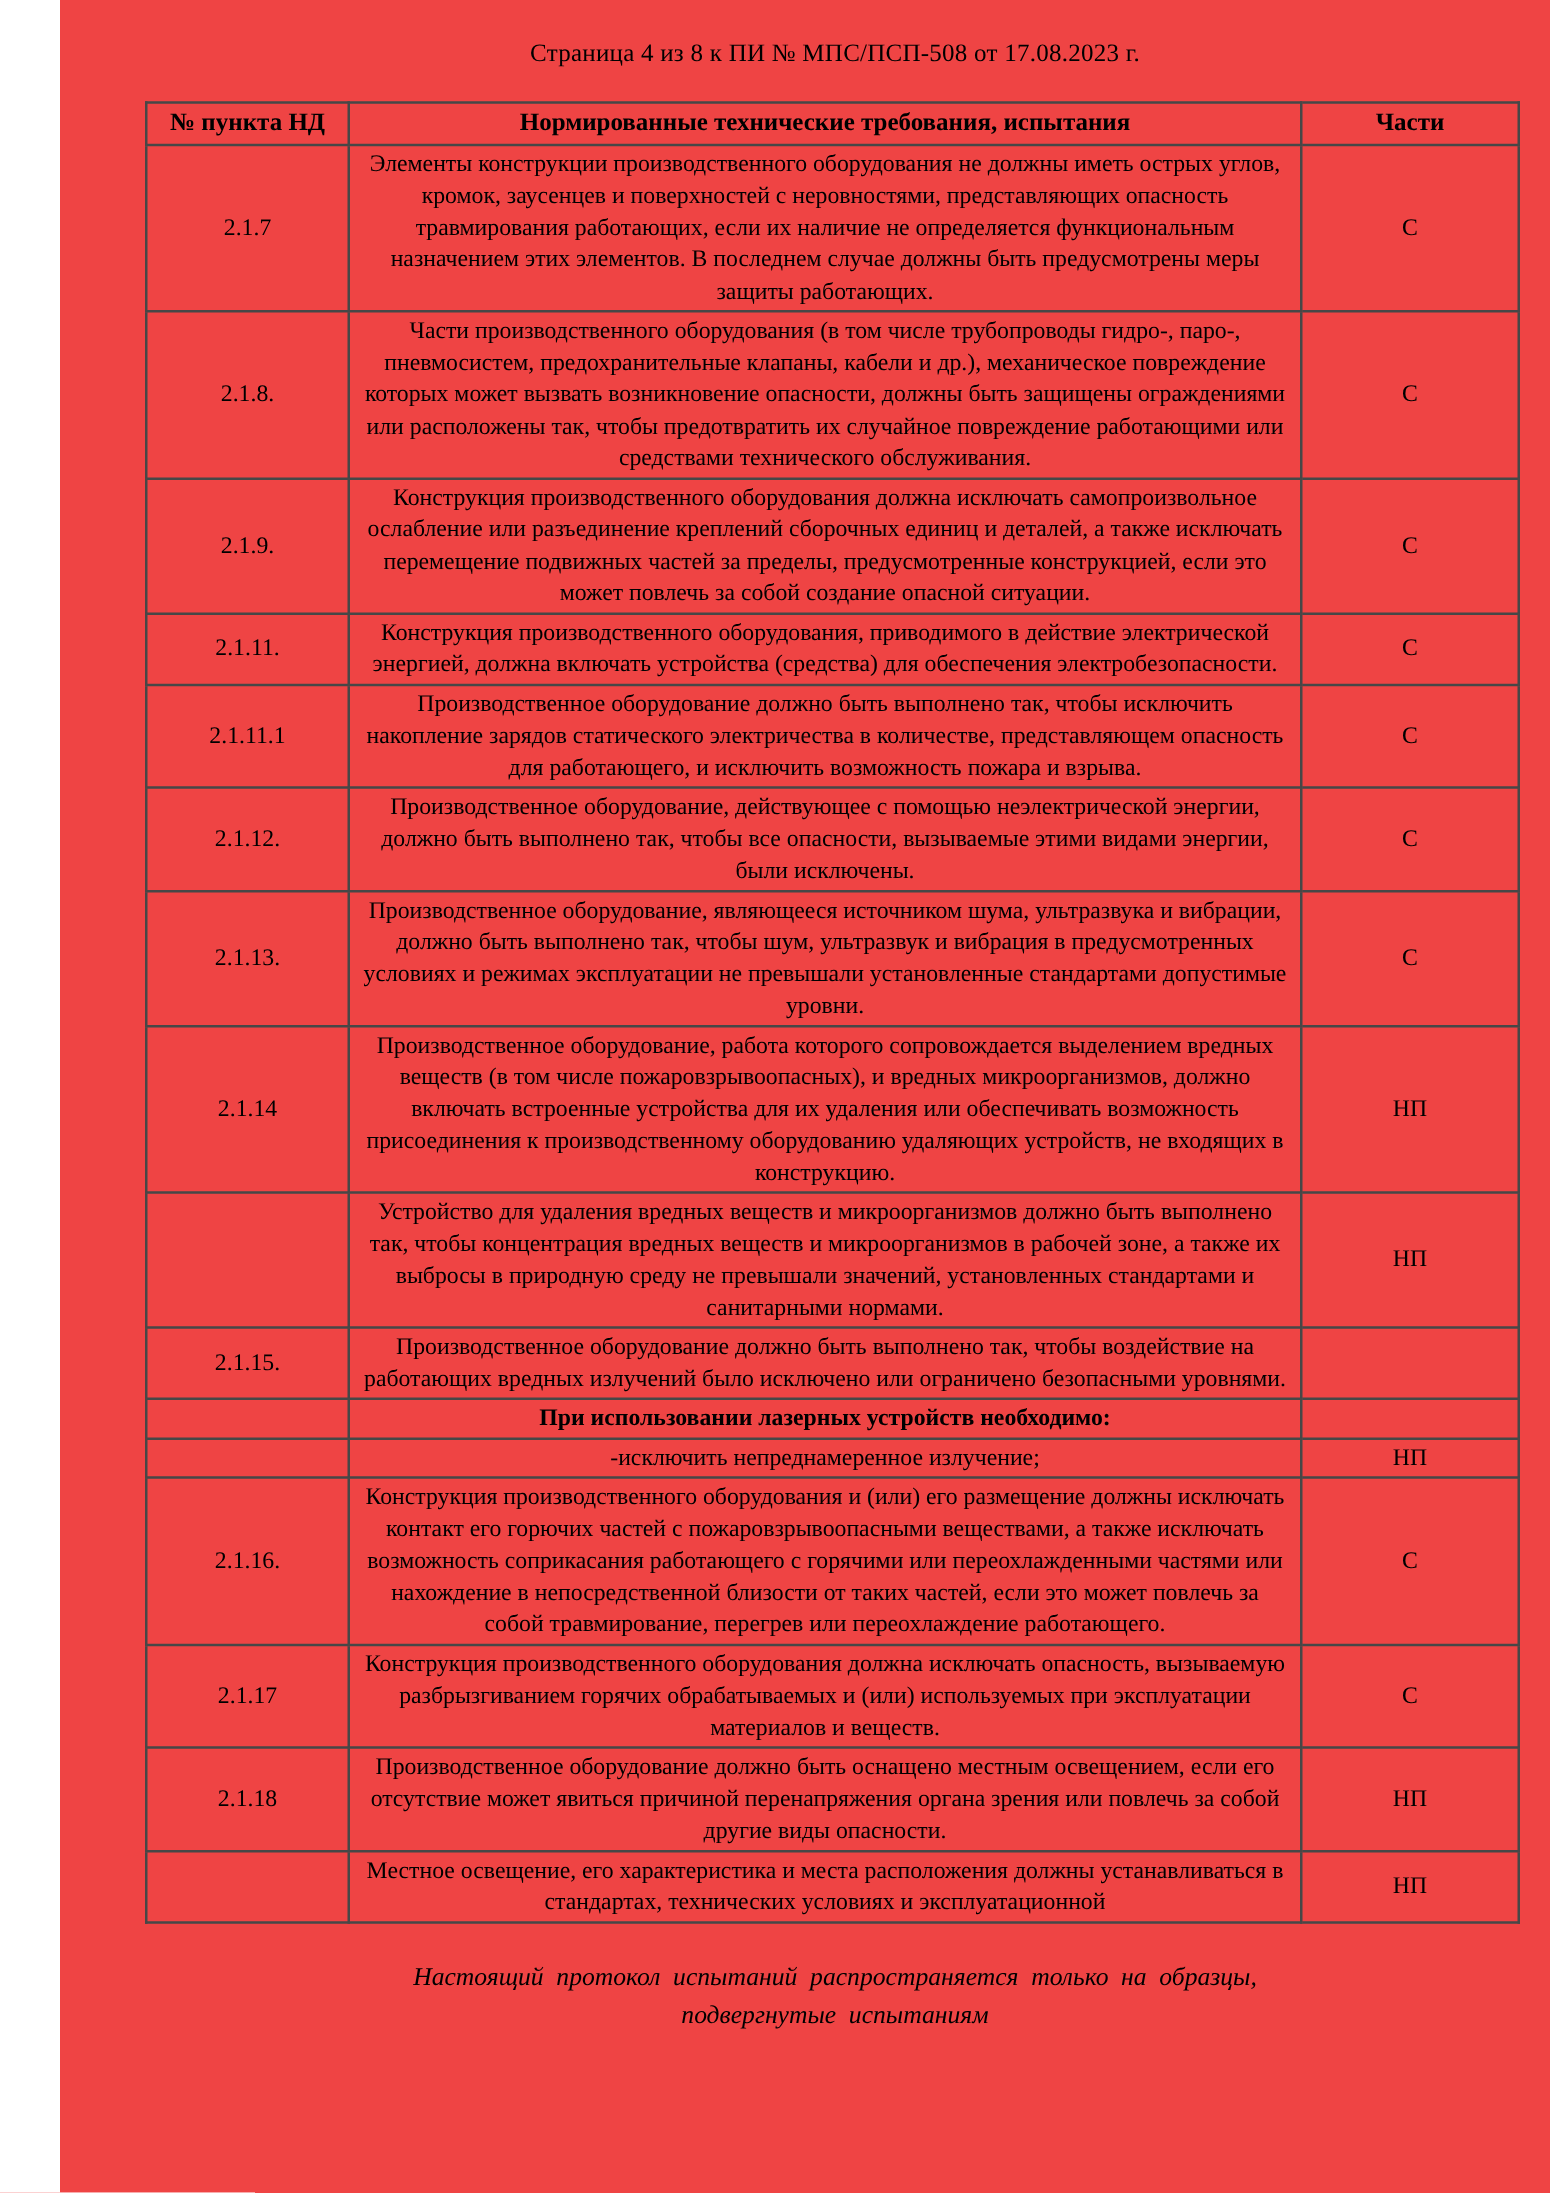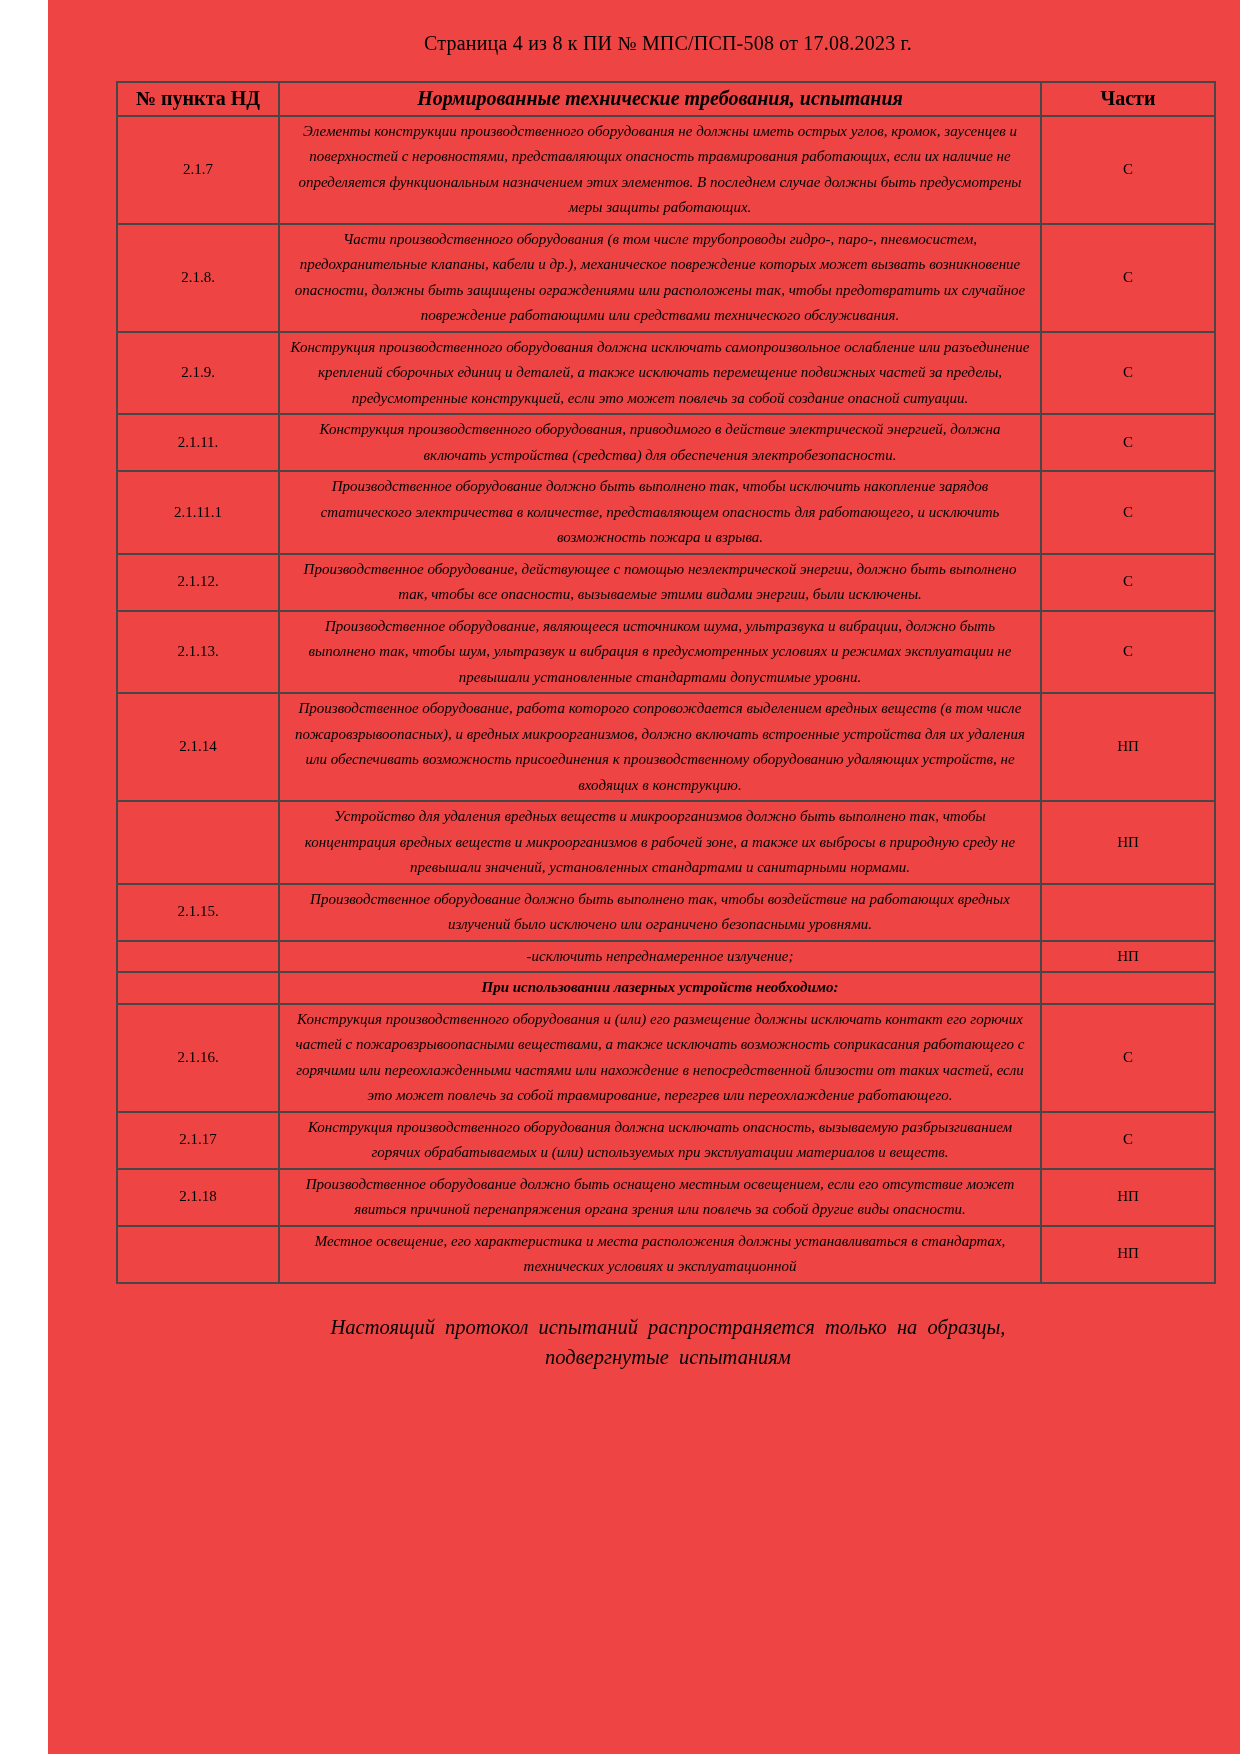--- a/index.html
+++ b/index.html
@@ -29,33 +29,33 @@
     border-collapse: collapse;
     margin: 26px auto 0 68px;
     width: 1100px;
     table-layout: fixed;
   }
   table.req-table th,
   table.req-table td {
     border: 2px solid #474747;
     text-align: center;
     vertical-align: middle;
-    font-size: 15px;
+    font-size: 19px;
     line-height: 25.5px;
     padding: 2px 10px;
     word-wrap: break-word;
   }
   table.req-table th {
     font-weight: bold;
     font-size: 20px;
     padding: 3px 6px;
     border-radius: 14px;
   }
   .col-num     { width: 148px; }
-  .col-text    { width: 748px; font-style: italic; }
+  .col-text    { width: 748px; }
   .col-verdict { width: 160px; }
   td.bold-text { font-weight: bold; }
   .page-footer {
     margin: 28px auto 0 auto;
     width: 790px;
     text-align: center;
     font-style: italic;
     font-size: 20.5px;
     line-height: 30px;
     word-spacing: 5px;
@@ -122,27 +122,27 @@
           <td class="col-text">Устройство для удаления вредных веществ и микроорганизмов должно быть выполнено так, чтобы концентрация вредных веществ и микроорганизмов в рабочей зоне, а также их выбросы в природную среду не превышали значений, установленных стандартами и санитарными нормами.</td>
           <td class="col-verdict">НП</td>
         </tr>
         <tr>
           <td class="col-num">2.1.15.</td>
           <td class="col-text">Производственное оборудование должно быть выполнено так, чтобы воздействие на работающих вредных излучений было исключено или ограничено безопасными уровнями.</td>
           <td class="col-verdict"></td>
         </tr>
         <tr>
           <td class="col-num"></td>
-          <td class="col-text">-исключить непреднамеренное излучение;</td>
-          <td class="col-verdict">НП</td>
+          <td class="col-text bold-text">При использовании лазерных устройств необходимо:</td>
+          <td class="col-verdict"></td>
         </tr>
         <tr>
           <td class="col-num"></td>
-          <td class="col-text bold-text">При использовании лазерных устройств необходимо:</td>
-          <td class="col-verdict"></td>
+          <td class="col-text">-исключить непреднамеренное излучение;</td>
+          <td class="col-verdict">НП</td>
         </tr>
         <tr>
           <td class="col-num">2.1.16.</td>
           <td class="col-text">Конструкция производственного оборудования и (или) его размещение должны исключать контакт его горючих частей с пожаровзрывоопасными веществами, а также исключать возможность соприкасания работающего с горячими или переохлажденными частями или нахождение в непосредственной близости от таких частей, если это может повлечь за собой травмирование, перегрев или переохлаждение работающего.</td>
           <td class="col-verdict">С</td>
         </tr>
         <tr>
           <td class="col-num">2.1.17</td>
           <td class="col-text">Конструкция производственного оборудования должна исключать опасность, вызываемую разбрызгиванием горячих обрабатываемых и (или) используемых при эксплуатации материалов и веществ.</td>
           <td class="col-verdict">С</td>

